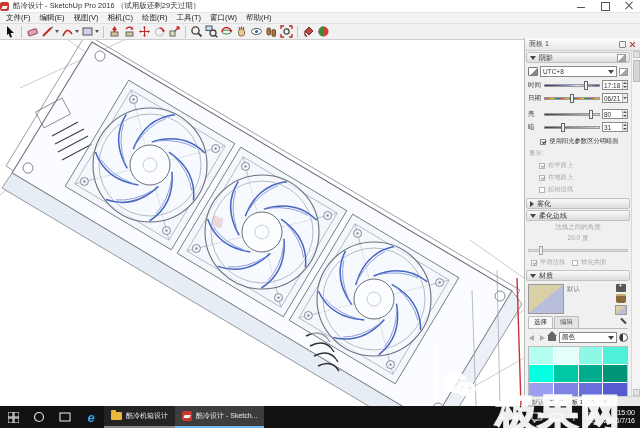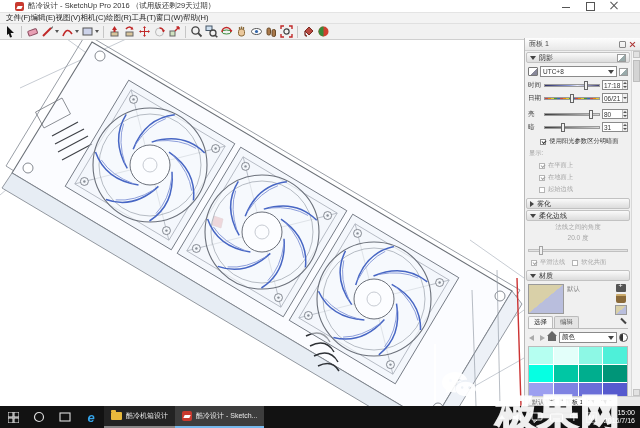--- a/index.html
+++ b/index.html
@@ -1,32 +1,32 @@
 <!DOCTYPE html>
 <html><head>
 <meta charset="utf-8">
 <style>
   html,body{margin:0;padding:0;background:#9a9a9a;}
   *{box-sizing:border-box;font-family:"Liberation Sans",sans-serif;}
   .screen{position:relative;width:640px;height:428px;background:#fff;overflow:hidden;}
 
   
-  .titlebar{position:absolute;left:0;top:0;width:640px;height:13px;background:#ffffff;border-bottom:1px solid #e4e4e4;display:flex;align-items:center;padding:0 15px;}
+  .titlebar{position:absolute;left:0;top:0;width:640px;height:13px;background:#ffffff;border-bottom:1px solid #e4e4e4;display:flex;align-items:center;padding:0 0;}
   .su-logo{width:9px;height:9px;background:#c8392e;border-radius:2px;margin-right:4px;position:relative;flex:0 0 auto;}
   .su-logo:after{content:"";position:absolute;left:2px;top:4px;width:5px;height:3px;background:#fff;transform:skewX(-25deg);}
   .title-text{font-size:7.5px;color:#333;white-space:nowrap;}
   .win-controls{margin-left:auto;display:flex;gap:14px;padding-right:6px;}
   .wc{width:10px;height:10px;position:relative;cursor:default;}
   .wc-min:after{content:"";position:absolute;left:1px;top:6px;width:8px;height:1px;background:#555;}
   .wc-max:after{content:"";position:absolute;left:1px;top:1px;width:7px;height:7px;border:1px solid #555;}
   .wc-close:before,.wc-close:after{content:"";position:absolute;left:0;top:4px;width:10px;height:1px;background:#555;}
   .wc-close:before{transform:rotate(45deg);} .wc-close:after{transform:rotate(-45deg);}
 
   
-  .menubar{position:absolute;left:0;top:13px;width:640px;height:11px;background:#f3f3f3;display:flex;align-items:center;padding:0 6px;border-bottom:1px solid #e0e0e0;}
+  .menubar{position:absolute;left:0;top:13px;width:640px;height:11px;background:#f3f3f3;display:flex;align-items:center;gap:9px;padding:0 6px;border-bottom:1px solid #e0e0e0;}
   .menu-item{font-size:7.5px;color:#222;white-space:nowrap;}
 
   
   .toolbar{position:absolute;left:0;top:24px;width:640px;height:16px;background:#f1f1f1;border-bottom:1px solid #cfcfcf;display:flex;align-items:center;padding:0 3px;}
   .tool{width:15px;height:14px;display:flex;align-items:center;justify-content:center;border-radius:2px;}
   .tool svg{display:block;}
   .tcaret{width:5px;height:14px;display:flex;align-items:center;}
   .tcaret:after{content:"";border-left:2.5px solid transparent;border-right:2.5px solid transparent;border-top:3px solid #555;}
   .tsep{width:1px;height:12px;background:#c6c6c6;margin:0 3px;}
 

